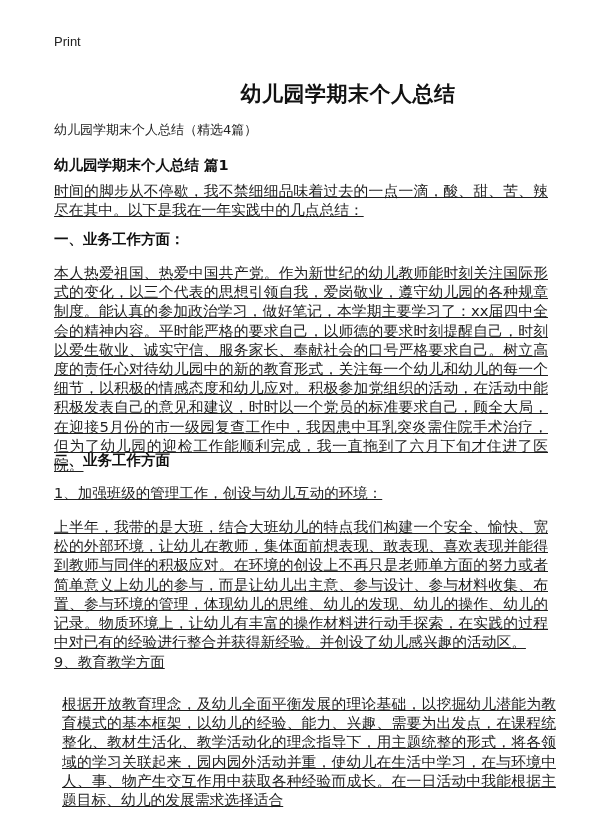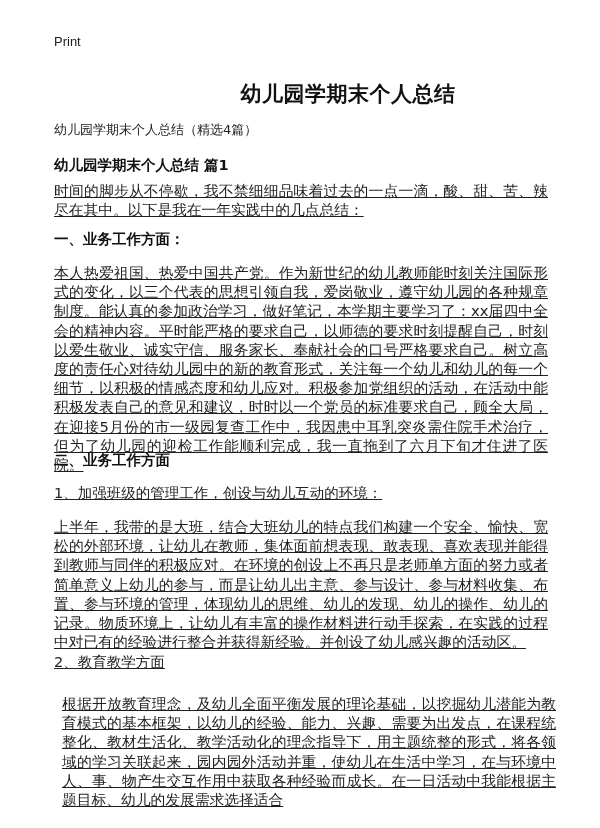--- a/index.html
+++ b/index.html
@@ -94,17 +94,17 @@
   <div class="section-title" style="top:230px;">一、业务工作方面：</div>
 
   <p class="para" style="top:263px;margin:0;">本人热爱祖国、热爱中国共产党。作为新世纪的幼儿教师能时刻关注国际形式的变化，以三个代表的思想引领自我，爱岗敬业，遵守幼儿园的各种规章制度。能认真的参加政治学习，做好笔记，本学期主要学习了：xx届四中全会的精神内容。平时能严格的要求自己，以师德的要求时刻提醒自己，时刻以爱生敬业、诚实守信、服务家长、奉献社会的口号严格要求自己。树立高度的责任心对待幼儿园中的新的教育形式，关注每一个幼儿和幼儿的每一个细节，以积极的情感态度和幼儿应对。积极参加党组织的活动，在活动中能积极发表自己的意见和建议，时时以一个党员的标准要求自己，顾全大局，在迎接5月份的市一级园复查工作中，我因患中耳乳突炎需住院手术治疗，但为了幼儿园的迎检工作能顺利完成，我一直拖到了六月下旬才住进了医院。</p>
 
   <div class="section-title" style="top:451px;">二、业务工作方面</div>
 
   <div class="sub-heading" style="top:484px;">1、加强班级的管理工作，创设与幼儿互动的环境：</div>
 
   <p class="para" style="top:517px;margin:0;">上半年，我带的是大班，结合大班幼儿的特点我们构建一个安全、愉快、宽松的外部环境，让幼儿在教师，集体面前想表现、敢表现、喜欢表现并能得到教师与同伴的积极应对。在环境的创设上不再只是老师单方面的努力或者简单意义上幼儿的参与，而是让幼儿出主意、参与设计、参与材料收集、布置、参与环境的管理，体现幼儿的思维、幼儿的发现、幼儿的操作、幼儿的记录。物质环境上，让幼儿有丰富的操作材料进行动手探索，在实践的过程中对已有的经验进行整合并获得新经验。并创设了幼儿感兴趣的活动区。</p>
 
-  <div class="sub-heading" style="top:653px;">2、教育教学方面</div>
+  <div class="sub-heading" style="top:653px;">9、教育教学方面</div>
 
   <p class="para" style="top:686px;margin:8px;">根据开放教育理念，及幼儿全面平衡发展的理论基础，以挖掘幼儿潜能为教育模式的基本框架，以幼儿的经验、能力、兴趣、需要为出发点，在课程统整化、教材生活化、教学活动化的理念指导下，用主题统整的形式，将各领域的学习关联起来，园内园外活动并重，使幼儿在生活中学习，在与环境中人、事、物产生交互作用中获取各种经验而成长。在一日活动中我能根据主题目标、幼儿的发展需求选择适合</p>
 
 </div>
 
 </body></html>

